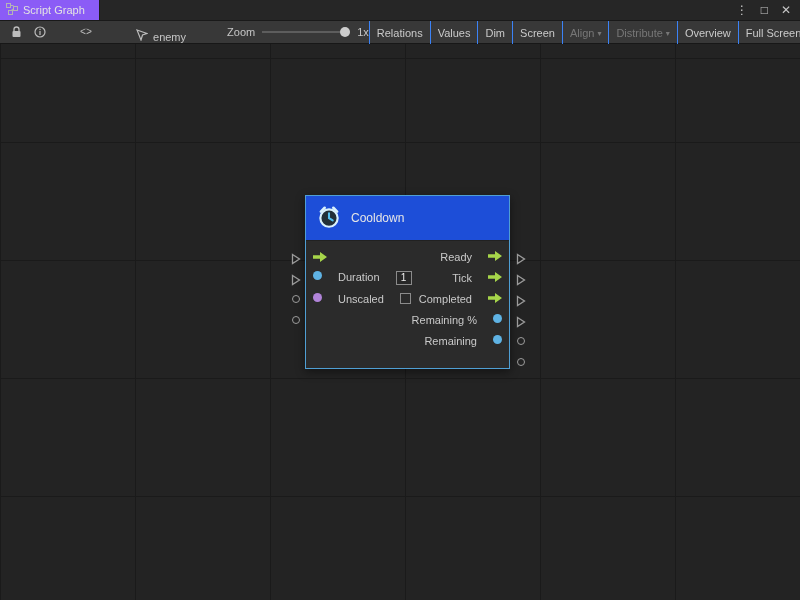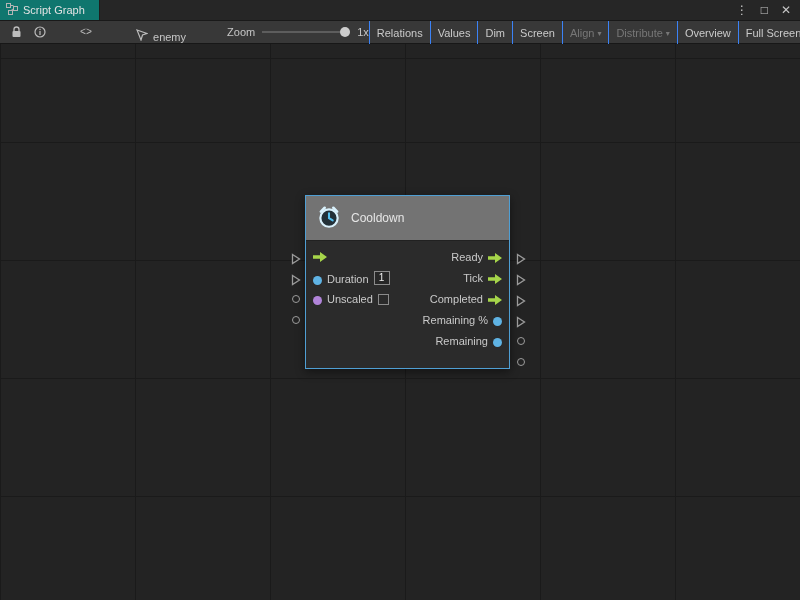--- a/index.html
+++ b/index.html
@@ -1,21 +1,21 @@
 <!DOCTYPE html>
 <html><head>
 <meta charset="utf-8">
 <style>
   *{box-sizing:border-box;margin:0;padding:0}
   html,body{width:800px;height:600px;overflow:hidden}
   body{background:#232323;font-family:"Liberation Sans",sans-serif;-webkit-font-smoothing:antialiased}
 
   
   .titlebar{height:21px;background:#262626;display:flex;align-items:stretch;border-bottom:1px solid #191919}
-  .tab{display:flex;align-items:center;gap:5px;background:#0f766e;padding:0 14px 0 6px;font-size:11px;color:#e3e3e3;border-right:1px solid #1d1d1d}
+  .tab{display:flex;align-items:center;gap:5px;background:#8b5cf6;padding:0 14px 0 6px;font-size:11px;color:#e3e3e3;border-right:1px solid #1d1d1d}
   .titlebar-spacer{flex:1}
   .win-controls{display:flex;align-items:center;gap:13px;padding-right:9px;color:#c6c6c6;font-size:12px}
   .win-controls span{cursor:default;line-height:1}
 
   
   .toolbar{height:23px;background:#383838;border-bottom:1px solid #171717;display:flex;align-items:center;font-size:11px;color:#c6c6c6;padding:0 5px}
   .tb-icon{display:flex;align-items:center;justify-content:center;padding:0 6px;height:100%}
   .sep{width:1px;height:15px;background:#2a2a2a;margin:0 4px}
   .graph-picker{display:flex;align-items:flex-end;gap:5px;padding:0 8px;height:100%}
   .zoom-group{display:flex;align-items:center;gap:7px;margin-left:33px}
@@ -29,24 +29,24 @@
 
   
   .canvas{position:relative;width:800px;height:556px;background-color:#232323;
     background-image:
       repeating-linear-gradient(to right,#1a1a1a 0 1px,transparent 1px 135px),
       repeating-linear-gradient(to bottom,#1a1a1a 0 1px,transparent 1px 118px);
     background-position:0 0,0 98px}
 
   
   .node{position:absolute;left:305px;top:151px;width:205px;background:#2b2b2b;border:1px solid #4f9fd4;box-shadow:0 3px 9px rgba(0,0,0,.45)}
-  .node-header{height:45px;background:#737373;border-bottom:1px solid #212121;display:flex;align-items:center;gap:9px;padding:0 10px;color:#e6e6e6;font-size:12px}
+  .node-header{height:45px;background:#1d4ed8;border-bottom:1px solid #212121;display:flex;align-items:center;gap:9px;padding:0 10px;color:#e6e6e6;font-size:12px}
   .node-body{padding:5px 0 17px}
   .row{height:21px;display:flex;align-items:center;justify-content:space-between;padding:0 7px;font-size:11px;color:#c9c9c9}
-  .pin-group{display:flex;align-items:flex-end;gap:5px}
+  .pin-group{display:flex;align-items:flex-start;gap:16px}
   .dot{width:9px;height:9px;border-radius:50%;flex:0 0 auto}
   .dot.blue{background:#5fb3e4}
   .dot.purple{background:#b184d9}
   .flow-arrow{display:block;flex:0 0 auto}
   .duration-input{width:16px;height:14px;background:#272727;border:1px solid #8b8b8b;color:#efefef;font-size:10px;text-align:center;padding:0;font-family:"Liberation Sans",sans-serif}
   .unscaled-box{appearance:none;width:11px;height:11px;background:#2a2a2a;border:1px solid #8b8b8b;margin:0}
 
   
   .marker{position:absolute}
   .marker-circle{width:8px;height:8px;border:1px solid #9b9b9b;border-radius:50%}

